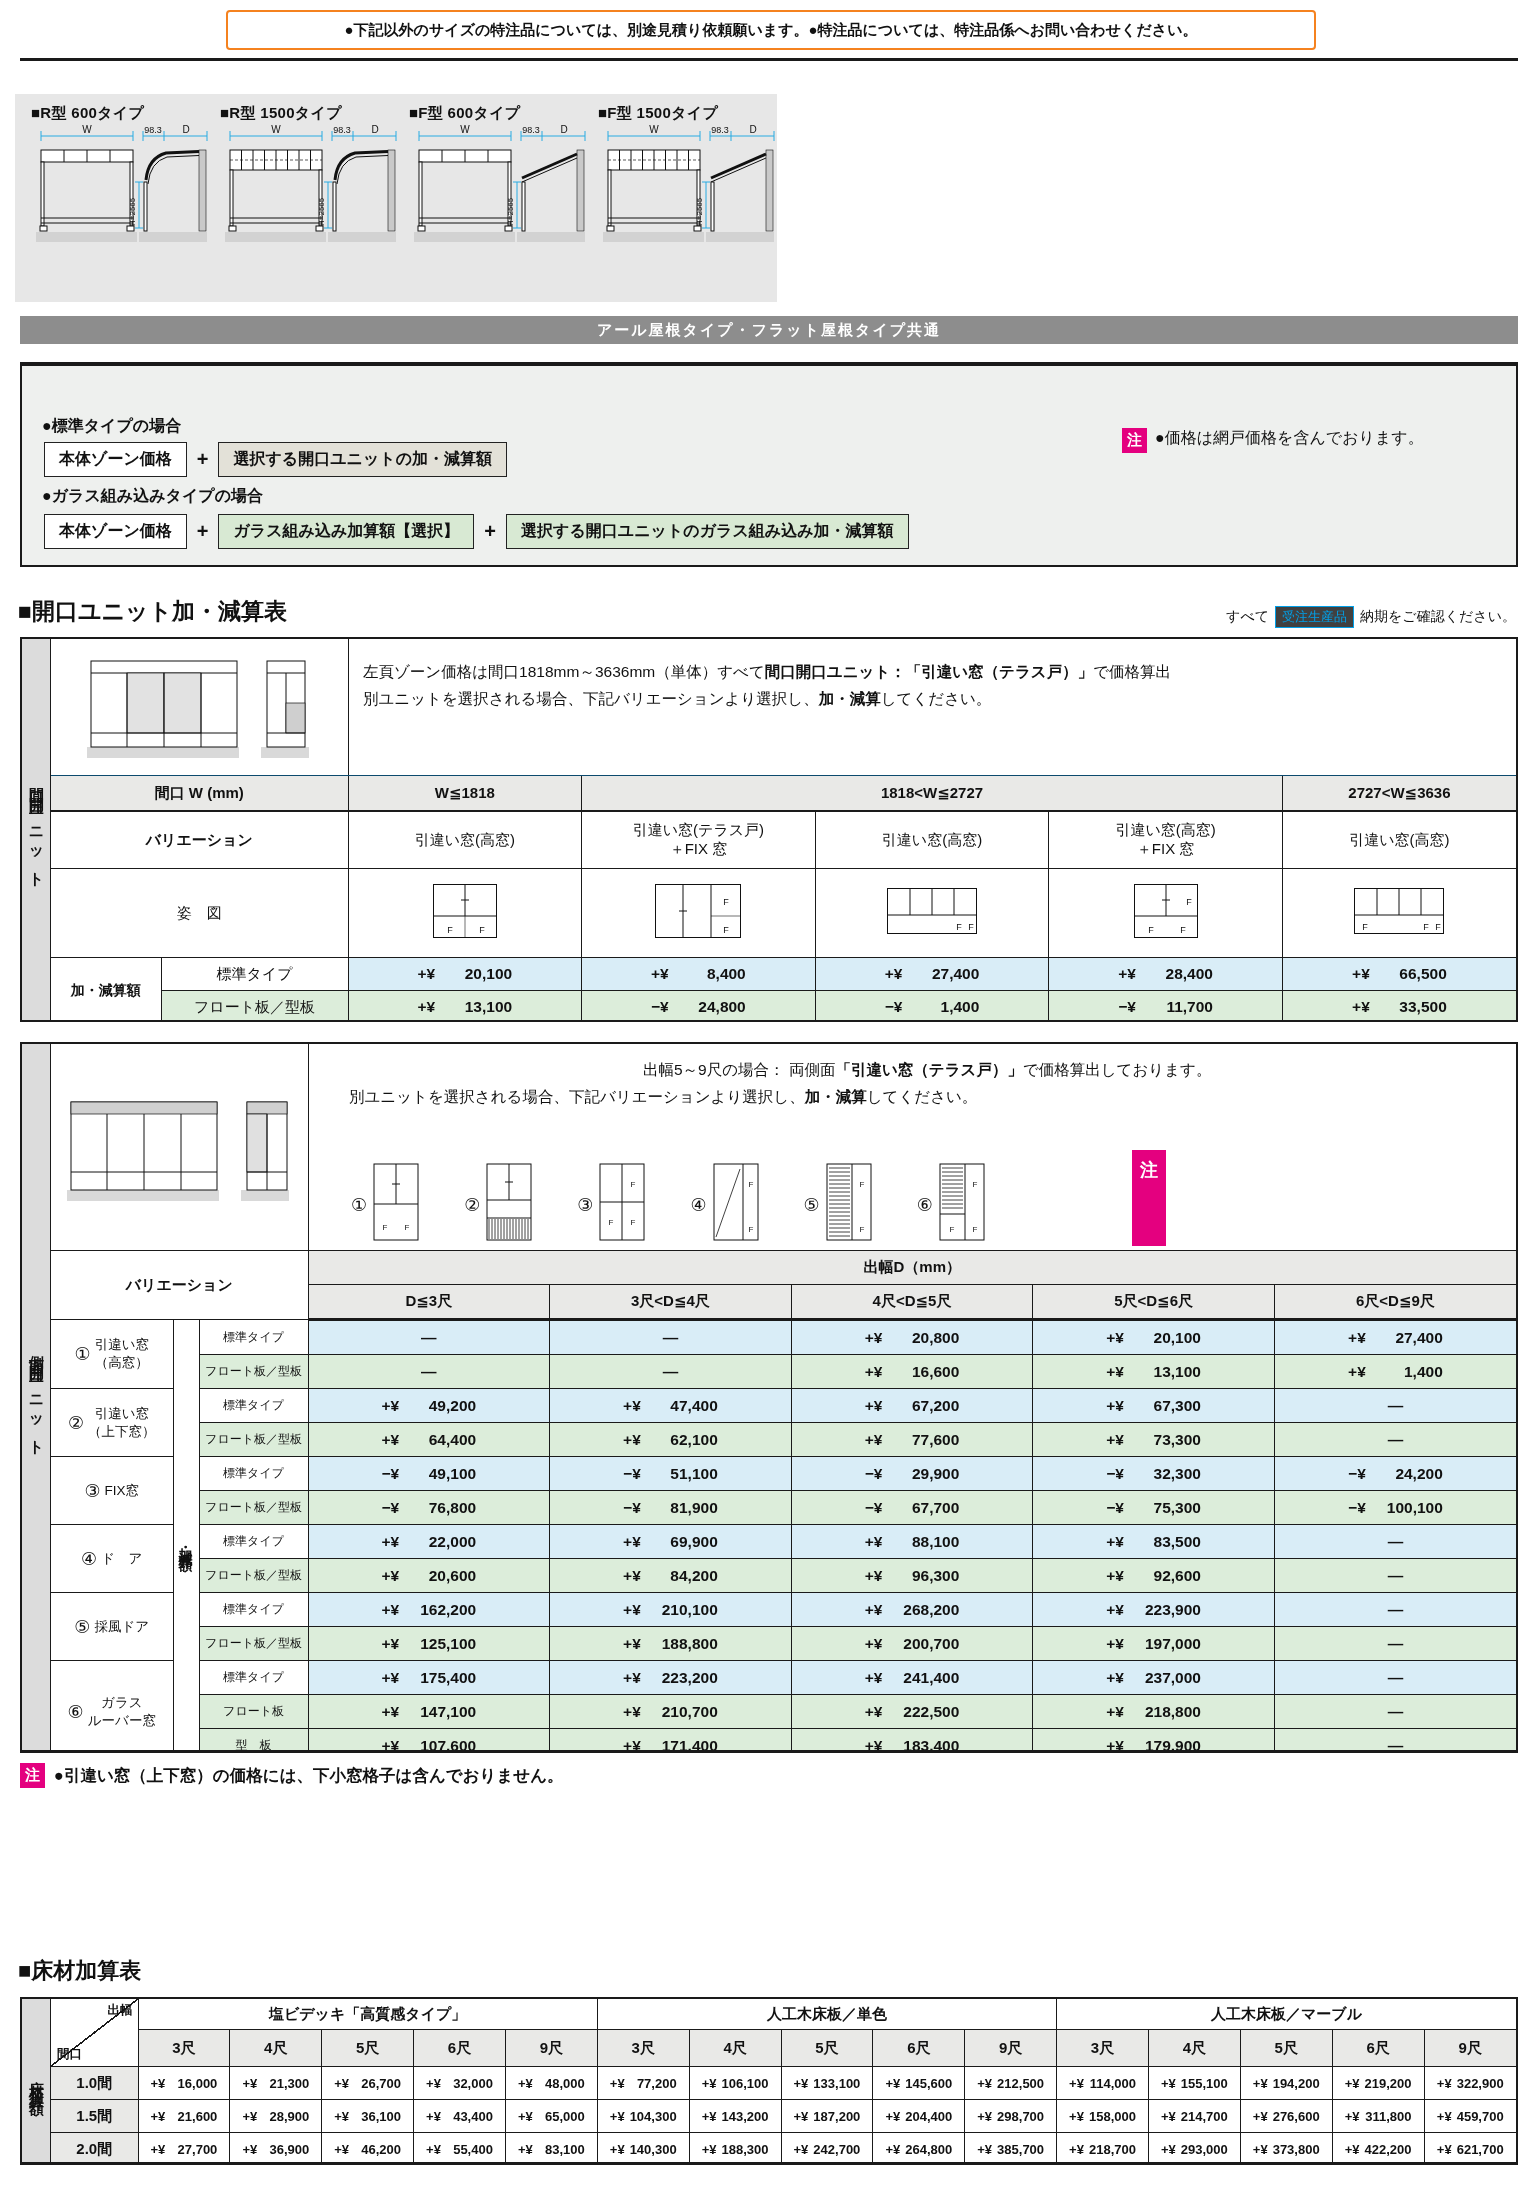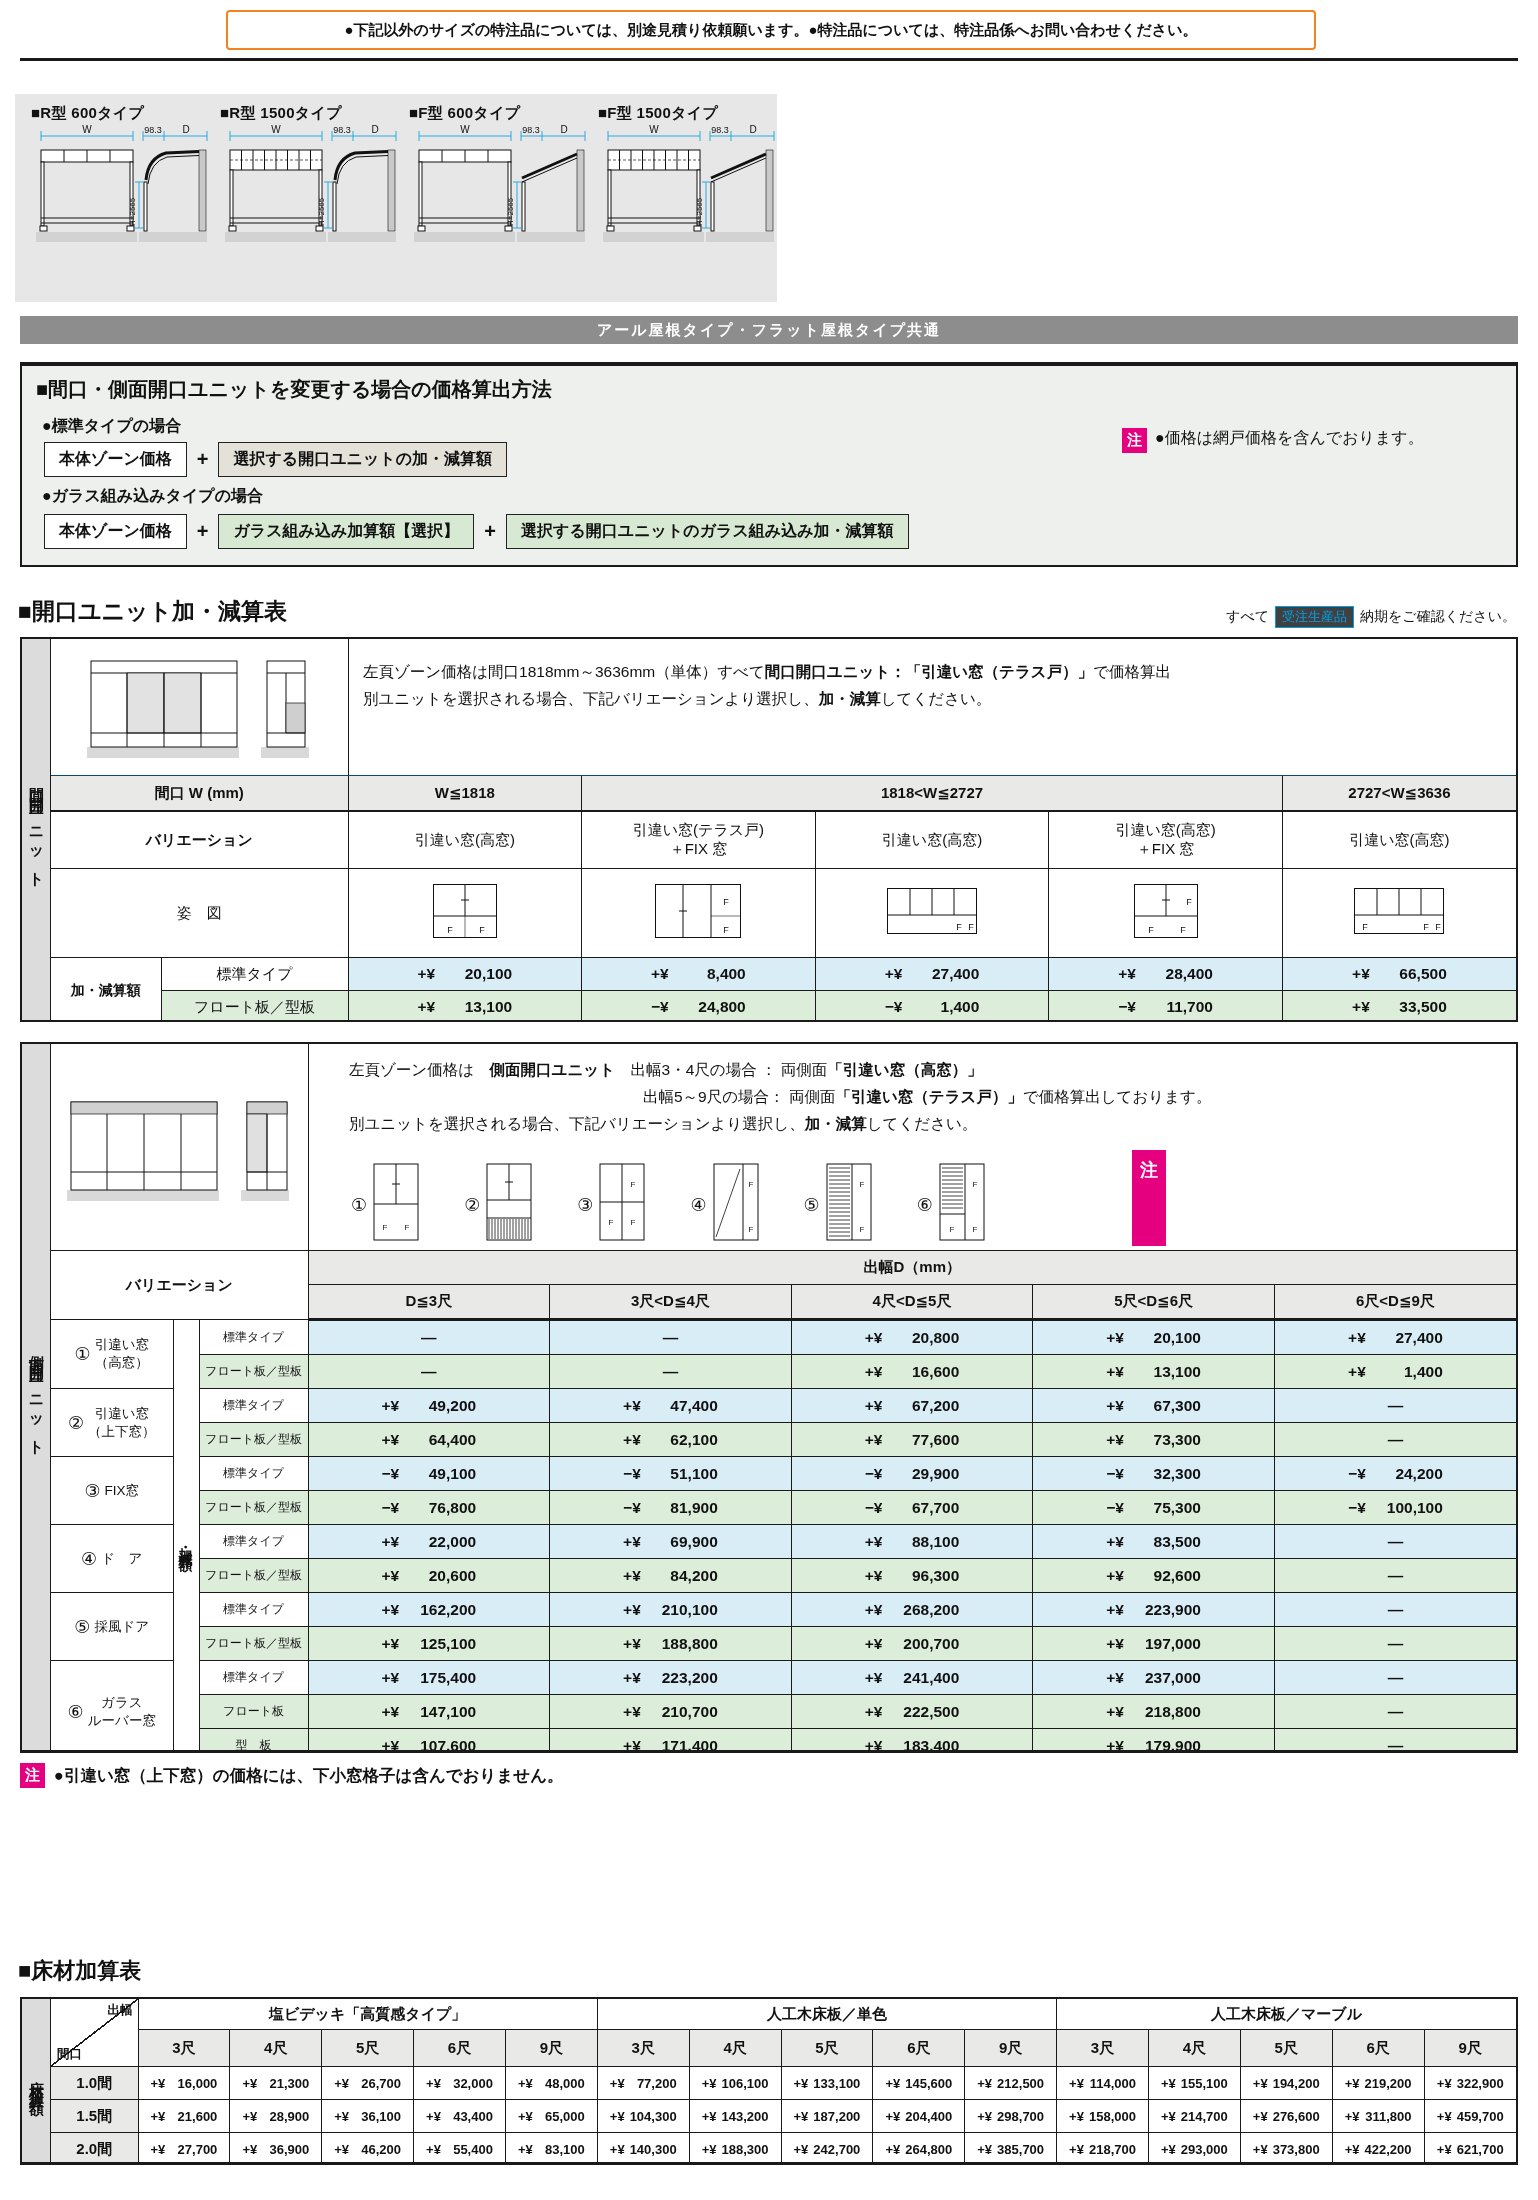--- a/index.html
+++ b/index.html
@@ -265,21 +265,20 @@
             <line x1="104" y1="104" x2="112" y2="104" stroke="#29abe2"></line>
     <text x="104" y="102" transform="rotate(-90 104 102)" font-size="8" fill="#111">H=2565</text>
   </svg>
         </div>
       </div>
     </div>
 
   <div class="banner">アール屋根タイプ・フラット屋根タイプ共通</div>
 
   <div class="calc-box">
-    <div class="calc-title">■間口・側面開口ユニットを変更する場合の価格算出方法</div>
     <div class="calc-sub" style="top:50px;">●標準タイプの場合</div>
     <div class="formula" style="top:76px;">
       <span class="fbox">本体ゾーン価格</span>
       <span class="fplus">+</span>
       <span class="fbox gray">選択する開口ユニットの加・減算額</span>
     </div>
     <div class="calc-sub" style="top:120px;">●ガラス組み込みタイプの場合</div>
     <div class="formula" style="top:148px;">
       <span class="fbox">本体ゾーン価格</span>
       <span class="fplus">+</span>
@@ -495,21 +494,20 @@
               <line x1="116" y1="26" x2="116" y2="102" stroke="#111"></line>
    <line x1="6" y1="84" x2="152" y2="84" stroke="#111"></line>
    <rect x="182" y="14" width="40" height="88" fill="#fff" stroke="#111"></rect>
    <rect x="182" y="14" width="40" height="12" fill="#d0d0d0" stroke="#111" stroke-width="0.7"></rect>
    <rect x="182" y="26" width="20" height="58" fill="#e0e0e0" stroke="#111" stroke-width="0.7"></rect>
    <line x1="202" y1="26" x2="202" y2="102" stroke="#111"></line>
               <line x1="182" y1="84" x2="222" y2="84" stroke="#111"></line>
  </svg>
           </div>
         <div class="sk-right">
-          <div><span>左頁ゾーン価格は　</span><b>側面開口ユニット</b><span>　出幅3・4尺の場合 ： 両側面</span><b>「引違い窓（高窓）」</b></div>
           <div class="sk-indent"><span>出幅5～9尺の場合： 両側面</span><b>「引違い窓（テラス戸）」</b><span>で価格算出しております。</span></div>
           <div><span>別ユニットを選択される場合、下記バリエーションより選択し、</span><b>加・減算</b><span>してください。</span></div>
           <div class="var-icons" id="var-icons">
               <div class="var-item">
                 <span class="vnum">①</span>
                 <span><svg width="48" height="80" viewBox="0 0 48 80">
                     <rect x="2" y="2" width="44" height="76" fill="#fff" stroke="#111"></rect>
                     <line x1="2" y1="42" x2="46" y2="42" stroke="#111"></line>
                     <line x1="24" y1="2" x2="24" y2="42" stroke="#111"></line>
                     <line x1="20" y1="22" x2="28" y2="22" stroke="#111"></line>

